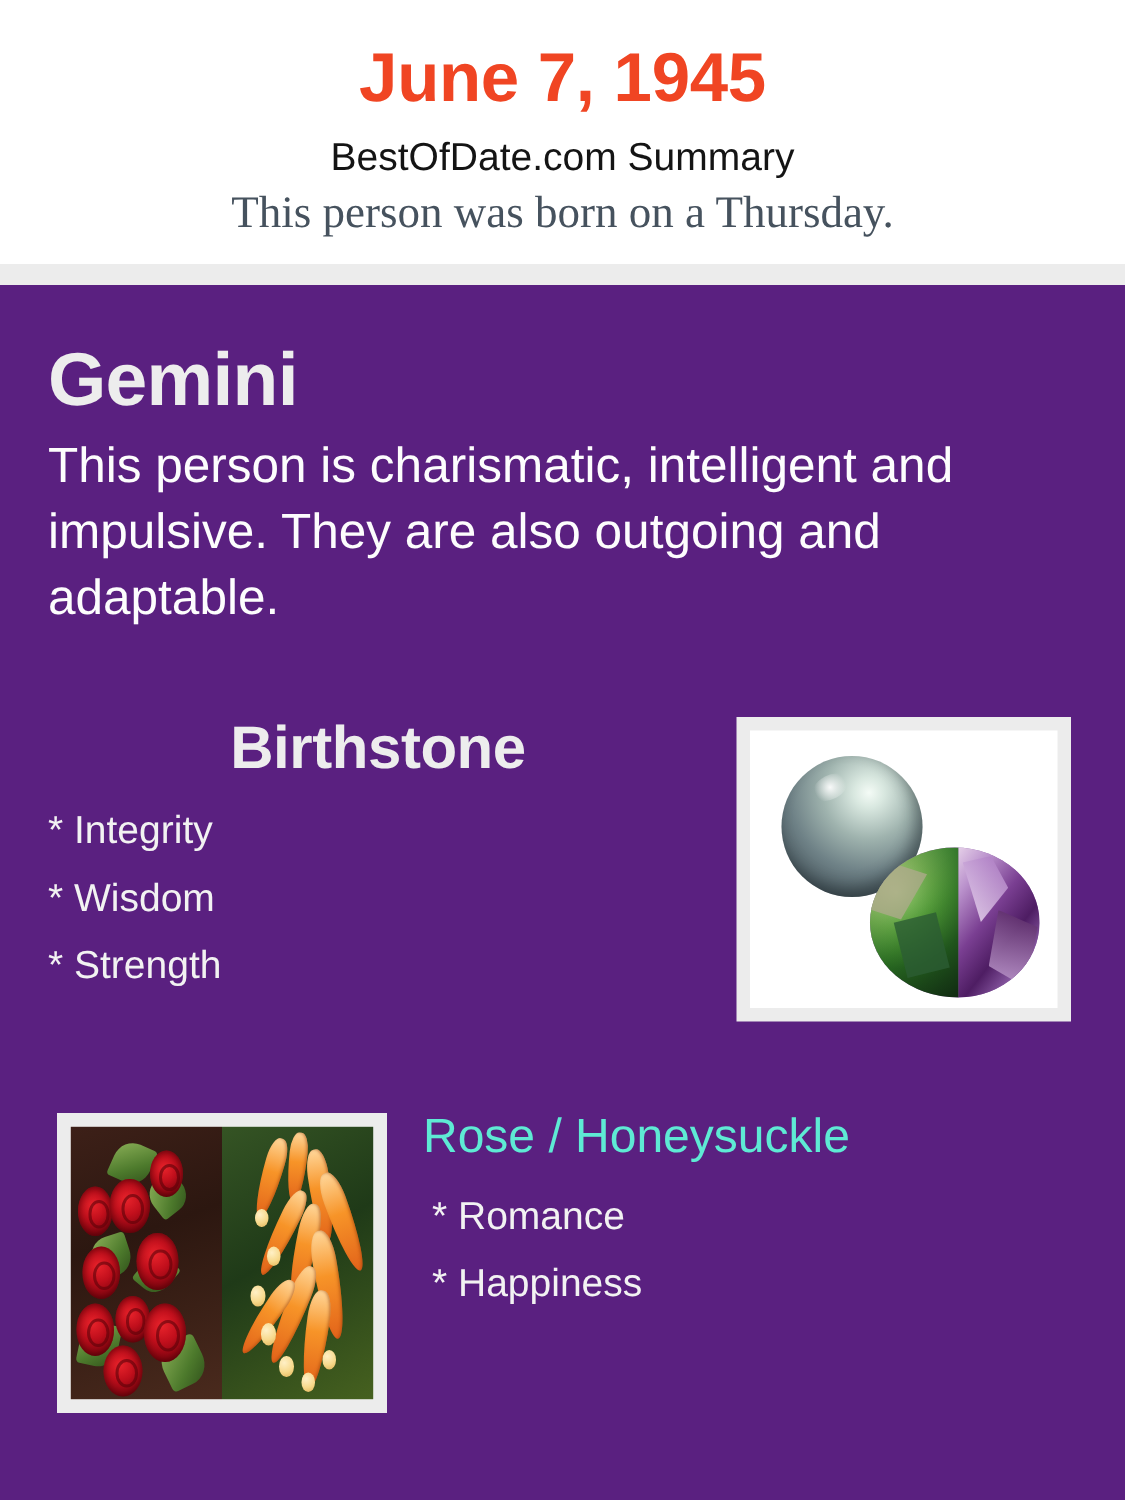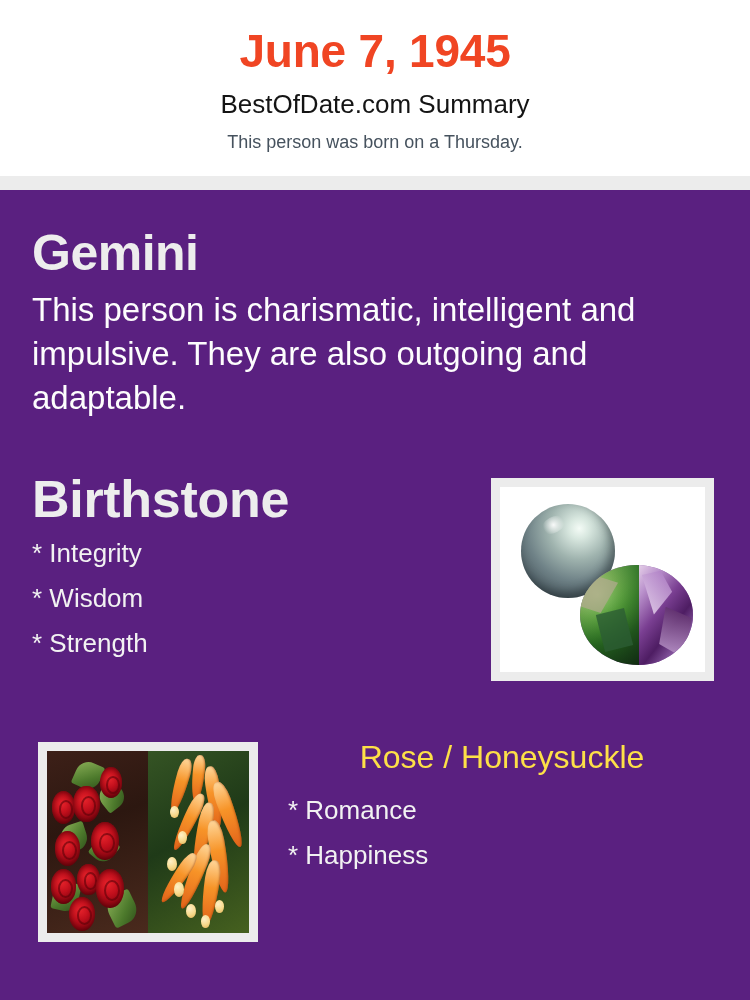--- a/index.html
+++ b/index.html
@@ -43,24 +43,25 @@
     margin: 0;
     padding-top: 6px;
     font-size: 26px;
     font-weight: 400;
     line-height: 36px;
     color: #141414;
   }
   .header-note {
     margin: 0;
     padding-top: 4px;
-    font-size: 18px;
+    font-size: 30px;
     font-weight: 400;
     line-height: 32px;
     color: #46525e;
+    font-family: Liberation Serif, serif;
   }
   .header-rule {
     position: absolute;
     left: 0; top: 176px;
     width: 750px;
     height: 14px;
     background: #ececec;
   }
 
   
@@ -96,25 +97,26 @@
   }
 
   
   .stone-block {
     position: absolute;
     left: 32px; top: 285px;
     width: 440px;
   }
   .section-heading {
     margin: 0;
-    font-size: 52px;
+    font-size: 40px;
     font-weight: 700;
     line-height: 48px;
     color: #ededed;
     letter-spacing: -0.3px;
+    text-align: center;
   }
   .section-sub {
     margin: 0;
     padding-top: 1px;
     font-size: 32px;
     font-weight: 400;
     line-height: 40px;
     color: #ffffff;
   }
   .trait-list {
@@ -303,22 +305,21 @@
     line-height: 52px;
     color: #ededed;
     letter-spacing: -0.3px;
   }
   .flower-sub {
     margin: 0;
     padding-top: 1px;
     font-size: 32px;
     font-weight: 400;
     line-height: 42px;
-    color: #fde047;
-    text-align: center;
+    color: #5eead4;
   }
   .flower-traits {
     margin: 0;
     padding: 10px 0 0 6px;
     list-style: none;
   }
 </style>
 </head>
 <body>
 

